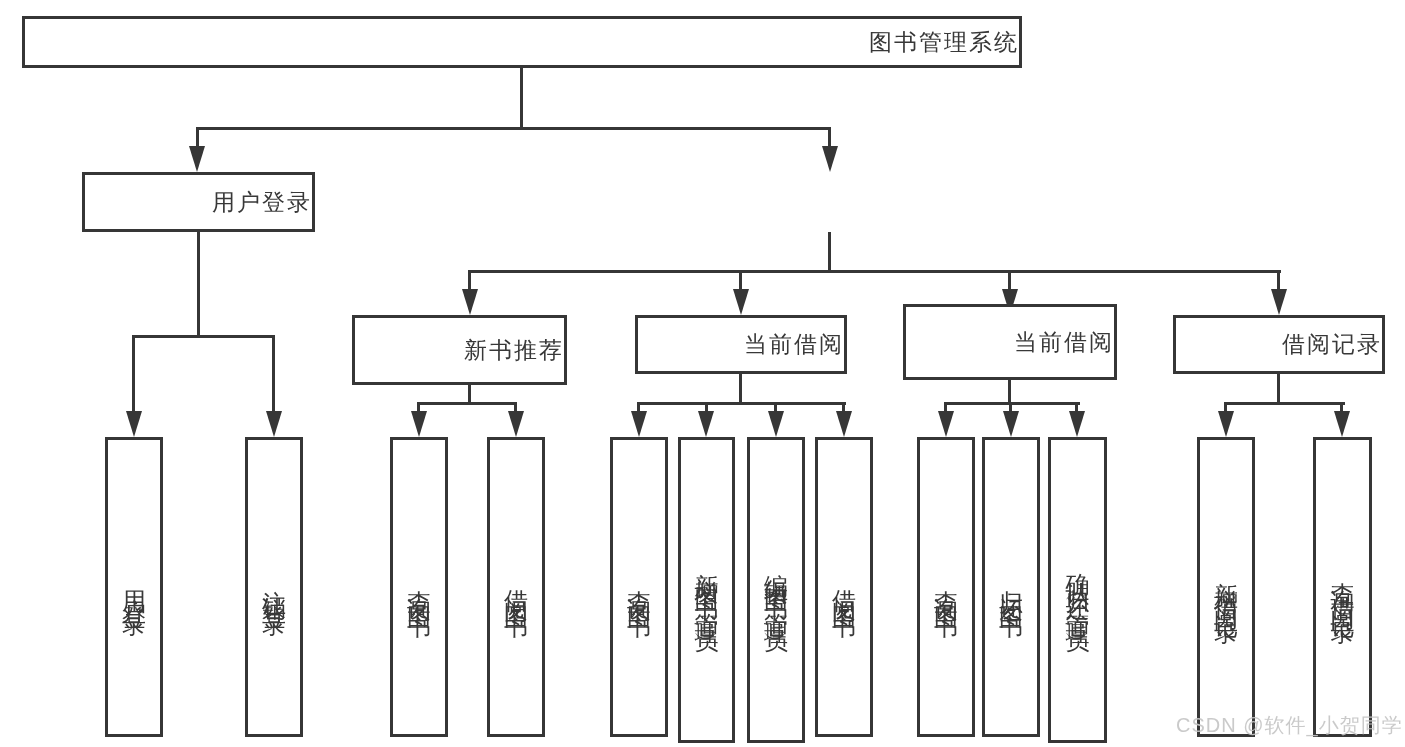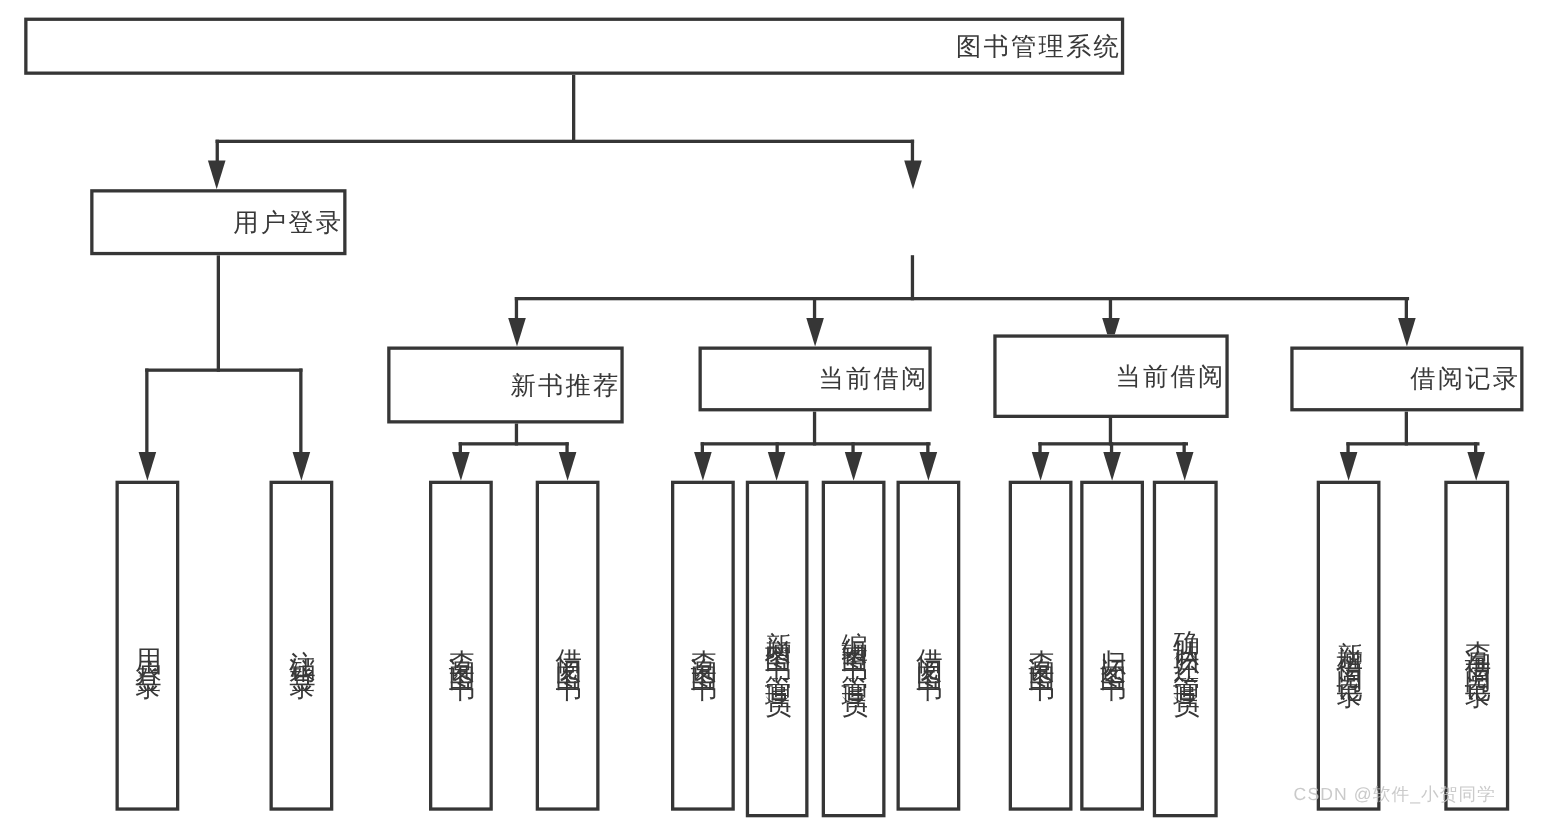--- a/index.html
+++ b/index.html
@@ -21,21 +21,21 @@
     writing-mode:vertical-rl;text-orientation:mixed;line-height:1;
     letter-spacing:8px;white-space:nowrap;
   }
   .vl{position:absolute;width:3px;background:#363636;z-index:1;}
   .hl{position:absolute;height:3px;background:#363636;z-index:1;}
   .ar{position:absolute;width:0;height:0;z-index:1;
       border-left:8px solid transparent;border-right:8px solid transparent;
       border-top:26px solid #363636;}
   .watermark{
     position:absolute;left:1176px;top:712px;z-index:5;
-    font-size:16px;letter-spacing:1px;color:rgba(198,198,198,0.92);
+    font-size:20px;letter-spacing:1px;color:rgba(198,198,198,0.92);
     white-space:nowrap;
   }
 </style>
 </head>
 <body>
 
 <div class="stage">
 
   <div class="node" style="left:22px;top:16px;width:1000px;height:52px">
     <span>图书管理系统</span>

